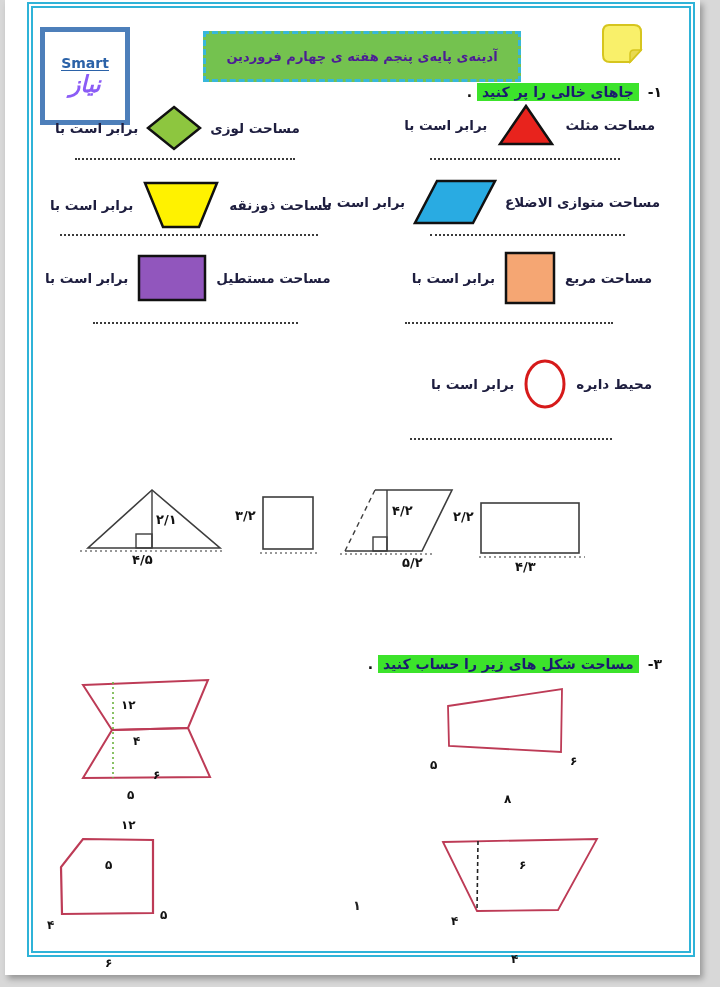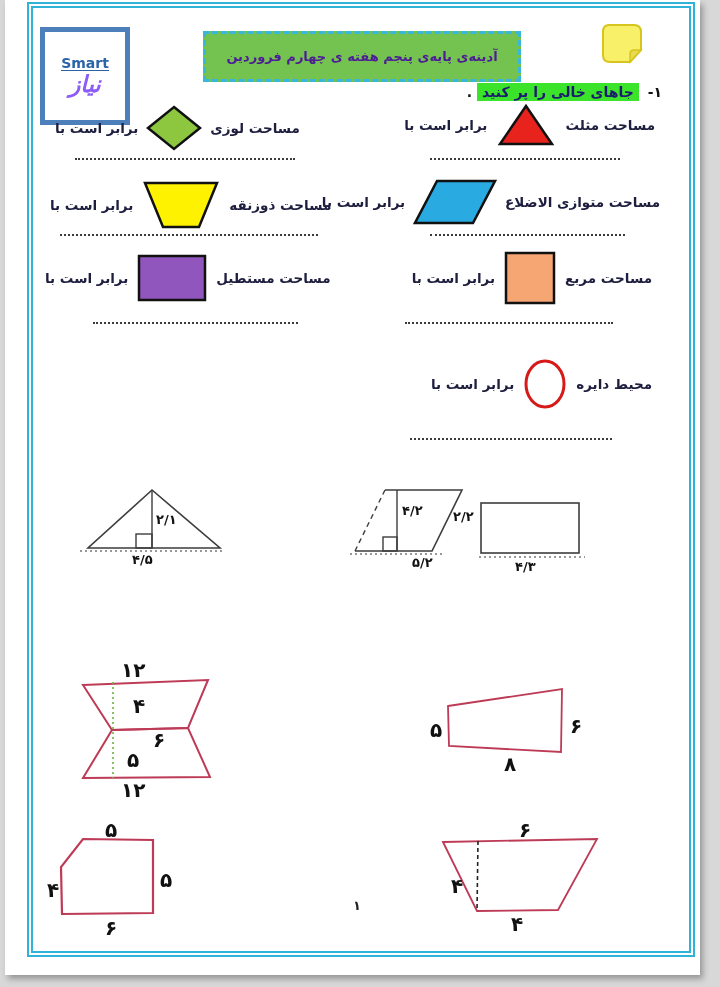--- a/index.html
+++ b/index.html
@@ -25,21 +25,21 @@
   .qrow{position:absolute;direction:rtl;white-space:nowrap;font-weight:bold;font-size:14px;color:#111;}
   .qrow .hl{background:#3ce32b;color:#1b1b6e;padding:1px 5px;}
   .qrow .qnum{margin-left:4px;}
   
   .row{position:absolute;display:flex;align-items:center;gap:8px;direction:rtl;white-space:nowrap;
        font-weight:bold;font-size:13.5px;color:#1e1e3f;}
   .dotted{position:absolute;height:0;border-top:2px dotted #3a3a3a;}
   
   .fig{position:absolute;}
   .fig-num{position:absolute;font-weight:bold;color:#111;font-size:13px;white-space:nowrap;}
-  .fig-num.big{font-size:20px;}
+  .fig-num.big{font-size:12px;margin-top:40px;}
   .pagenum{position:absolute;left:348px;top:898px;font-size:13px;font-weight:bold;color:#222;}
 </style>
 </head>
 <body>
 
 <div class="page">
   <div class="frame"></div>
 
   <div class="logo">
     <span class="smart">Smart</span>
@@ -131,42 +131,54 @@
     <svg width="145" height="80" viewBox="0 0 145 80">
       <polygon points="72,4 8,62 140,62" fill="none" stroke="#3d3d3d" stroke-width="1.6"></polygon>
       <line x1="72" y1="4" x2="72" y2="62" stroke="#3d3d3d" stroke-width="1.4"></line>
       <rect x="56" y="48" width="16" height="14" fill="none" stroke="#3d3d3d" stroke-width="1.4"></rect>
       <line x1="0" y1="65" x2="145" y2="65" stroke="#777" stroke-width="1.5" stroke-dasharray="2,3"></line>
     </svg>
     <span class="fig-num" style="left:76px;top:26px;">۲/۱</span>
     <span class="fig-num" style="left:52px;top:66px;">۴/۵</span>
   </div>
 
-
-  <div class="fig" style="left:345px;top:483px;width:130px;height:95px;">
+  <div class="fig" style="left:230px;top:492px;width:90px;height:80px;">
+    <svg style="position:absolute;left:25px;top:0;" width="60" height="68" viewBox="0 0 60 68">
+      <rect x="3" y="5" width="50" height="52" fill="none" stroke="#3d3d3d" stroke-width="1.6"></rect>
+      <line x1="0" y1="61" x2="58" y2="61" stroke="#777" stroke-width="1.5" stroke-dasharray="2,3"></line>
+    </svg>
+    <span class="fig-num" style="left:0;top:16px;">۳/۲</span>
+  </div>
+
+  <div class="fig" style="left:335px;top:483px;width:130px;height:95px;">
     <svg width="125" height="78" viewBox="0 0 125 78">
       <polyline points="35,7 112,7 82,68 5,68" fill="none" stroke="#3d3d3d" stroke-width="1.6"></polyline>
       <line x1="5" y1="68" x2="35" y2="7" stroke="#3d3d3d" stroke-width="1.4" stroke-dasharray="5,4"></line>
       <line x1="47" y1="7" x2="47" y2="68" stroke="#3d3d3d" stroke-width="1.4"></line>
       <rect x="33" y="54" width="14" height="14" fill="none" stroke="#3d3d3d" stroke-width="1.4"></rect>
       <line x1="0" y1="71" x2="95" y2="71" stroke="#777" stroke-width="1.5" stroke-dasharray="2,3"></line>
     </svg>
     <span class="fig-num" style="left:52px;top:20px;">۴/۲</span>
     <span class="fig-num" style="left:30px;top:72px;margin-left:32px;">۵/۲</span>
   </div>
 
   <div class="fig" style="left:448px;top:495px;width:135px;height:85px;">
     <svg style="position:absolute;left:26px;top:0;" width="108" height="68" viewBox="0 0 108 68">
       <rect x="2" y="8" width="98" height="50" fill="none" stroke="#3d3d3d" stroke-width="1.6"></rect>
       <line x1="0" y1="62" x2="106" y2="62" stroke="#777" stroke-width="1.5" stroke-dasharray="2,3"></line>
     </svg>
     <span class="fig-num" style="left:0;top:14px;">۲/۲</span>
     <span class="fig-num" style="left:62px;top:64px;">۴/۳</span>
   </div>
 
+  <div class="qrow" style="top:656px;right:38px;">
+    <span class="qnum">۳-</span>
+    <span class="hl">مساحت شکل های زیر را حساب کنید</span>
+    <span>.</span>
+  </div>
 
   <div class="fig" style="left:68px;top:666px;width:160px;height:145px;">
     <svg width="150" height="122" viewBox="0 0 150 122">
       <polygon points="10,19 135,14 115,62 39,64" fill="none" stroke-width="2" stroke="#bd3b56"></polygon>
       <polygon points="39,64 115,62 137,111 10,112" fill="none" stroke-width="2" stroke="#bd3b56"></polygon>
       <line x1="40" y1="16" x2="40" y2="112" stroke-width="1.6" stroke-dasharray="2,3" stroke="#6cb23e"></line>
     </svg>
     <span class="fig-num big" style="left:48px;top:-8px;">۱۲</span>
     <span class="fig-num big" style="left:60px;top:28px;">۴</span>
     <span class="fig-num big" style="left:80px;top:62px;">۶</span>

